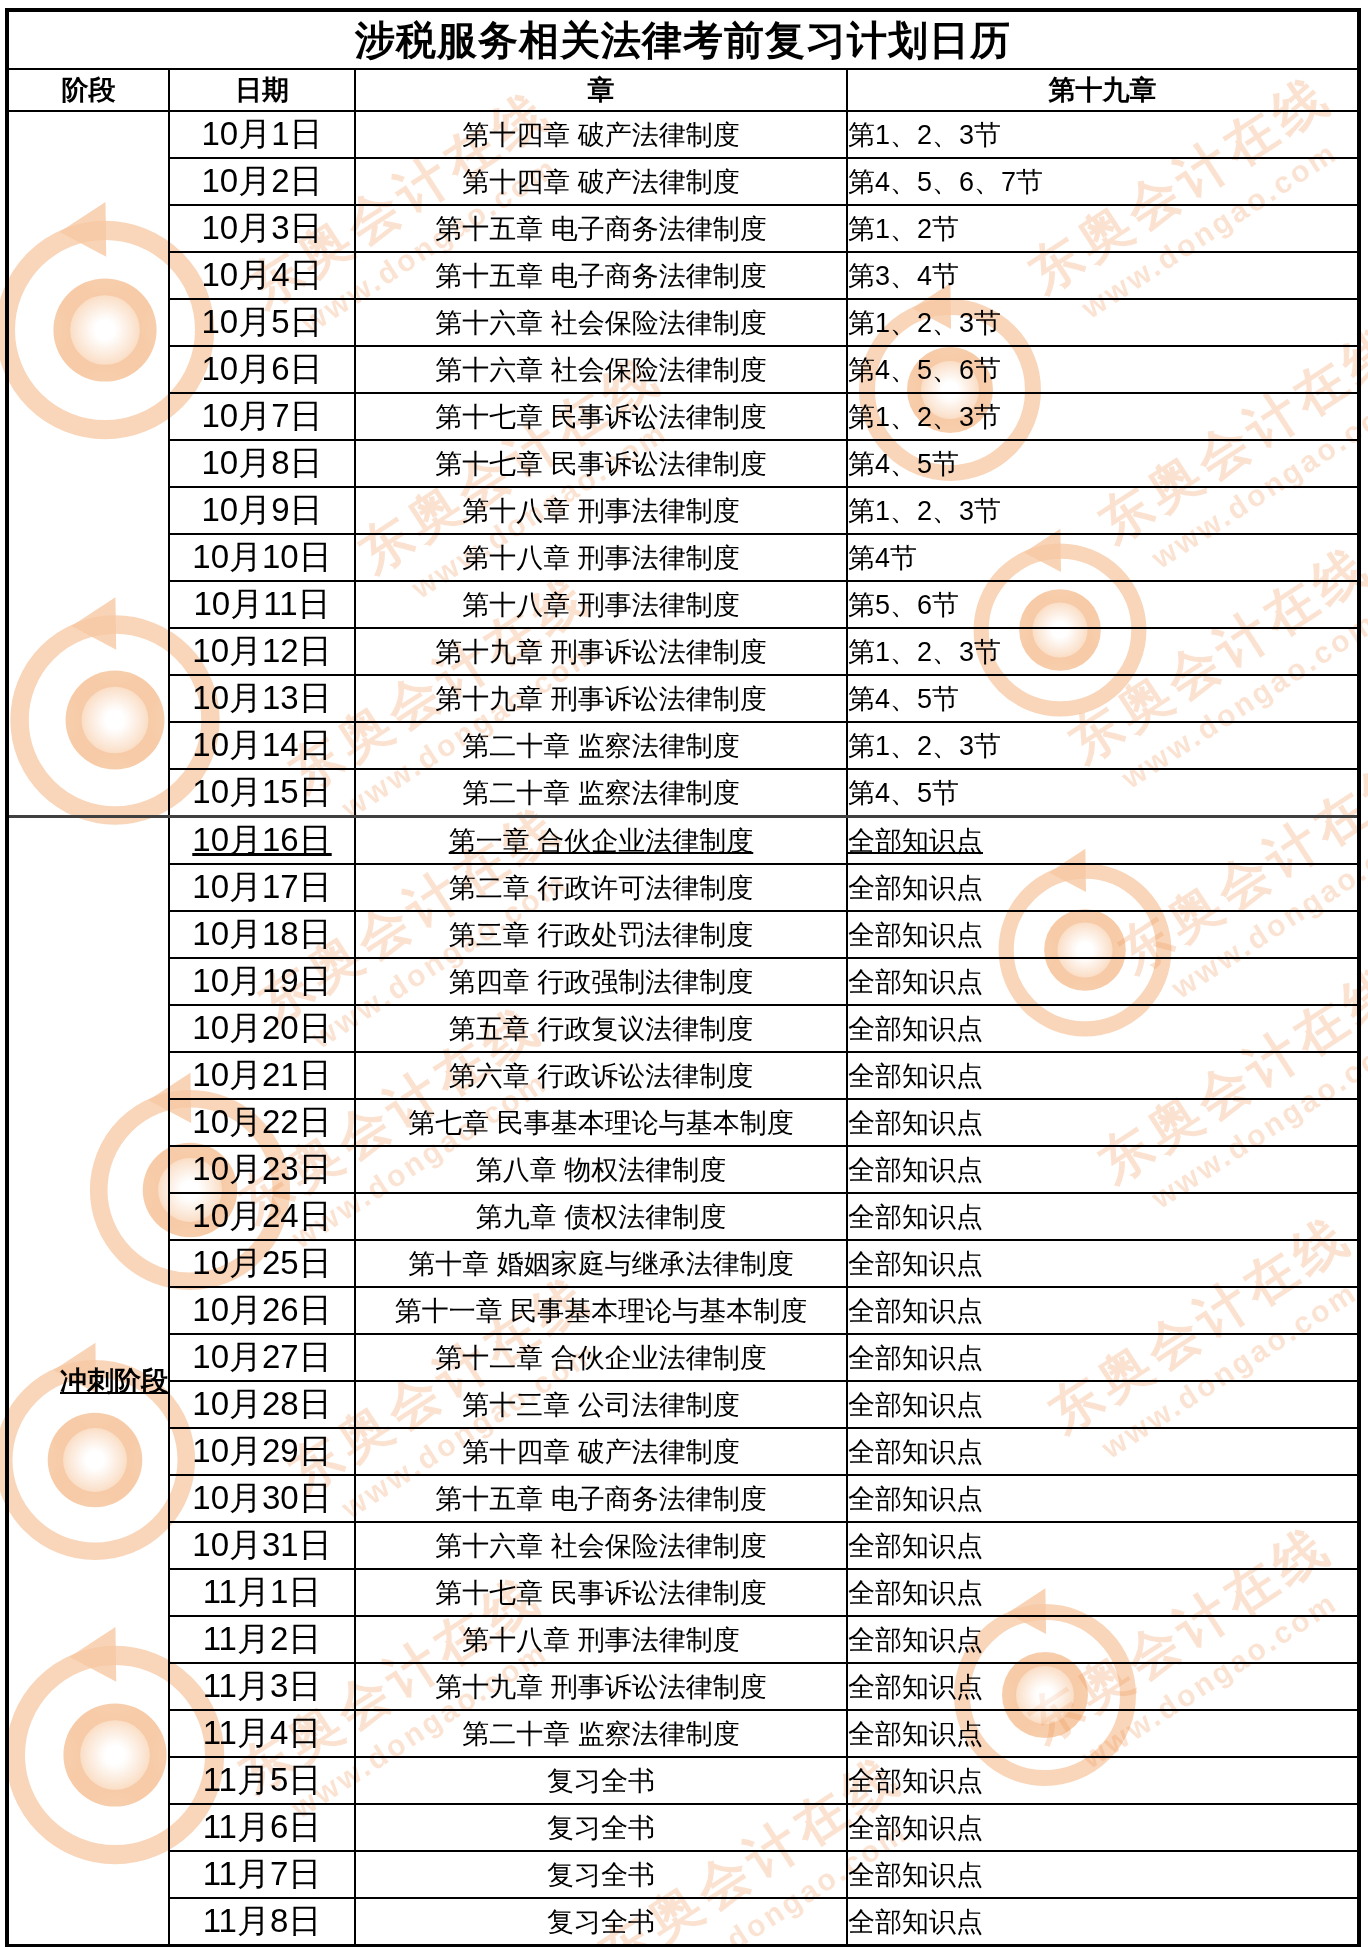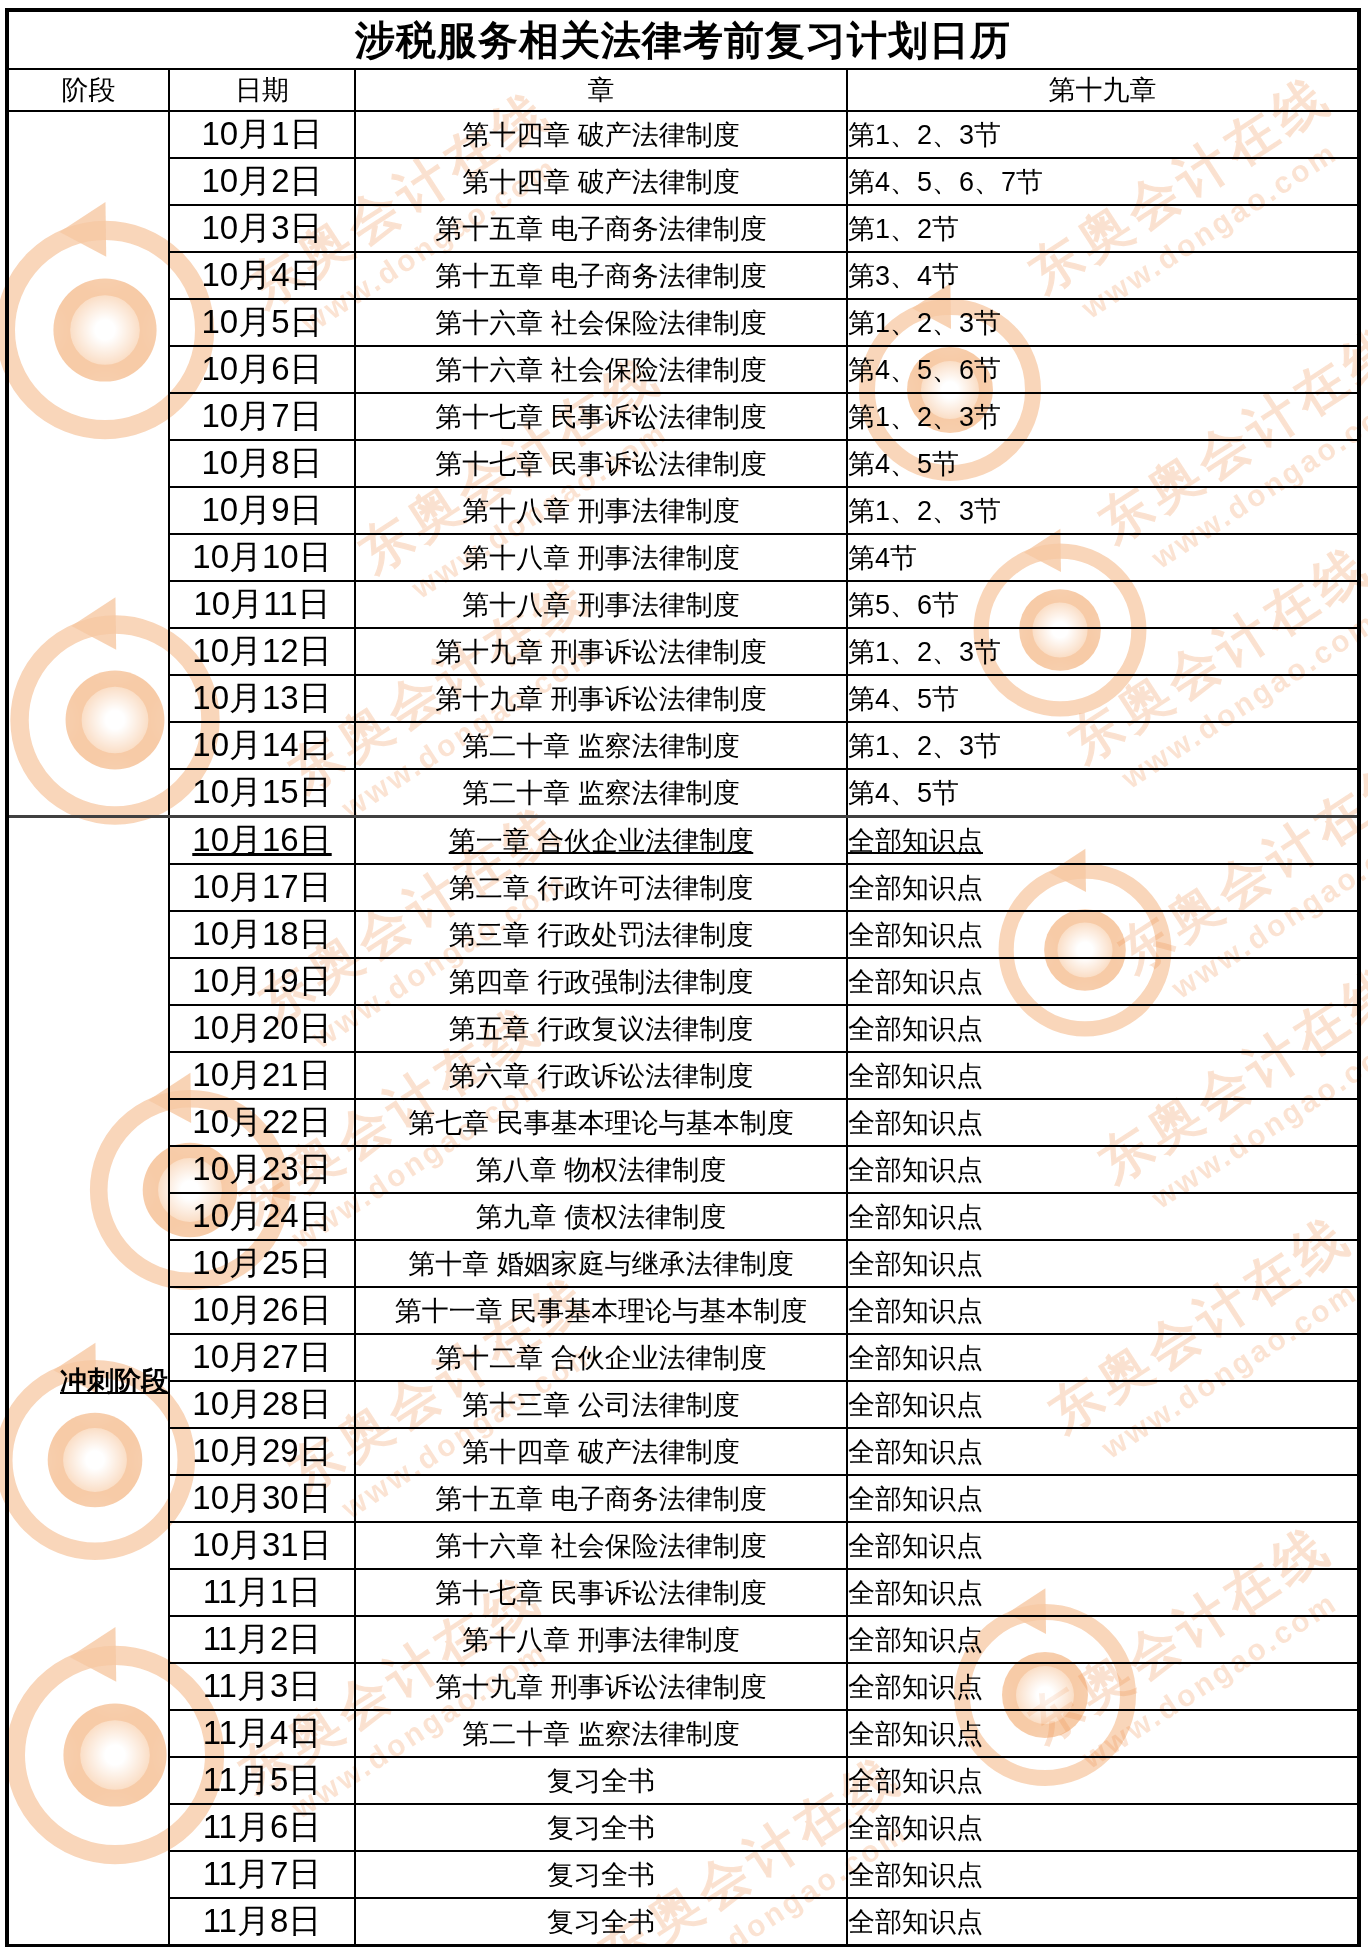--- a/index.html
+++ b/index.html
@@ -69,21 +69,21 @@
   col.c-chapter{width:492px;}
   col.c-points{width:512px;}
   td.title-cell{
     height:56px;
     font-size:40px;font-weight:900;
     text-align:center;vertical-align:middle;
     letter-spacing:1px;
   }
   tr.header-row th{
     height:40px;
-    font-size:27px;font-weight:400;
+    font-size:27px;font-weight:700;
     text-align:center;vertical-align:middle;margin-top:39px;
   }
   tr.data-row{height:46.85px;}
   td.stage{
     text-align:right;vertical-align:middle;
     font-size:27px;font-weight:900;
   }
   td.date{
     text-align:center;vertical-align:middle;
     font-size:33px;

